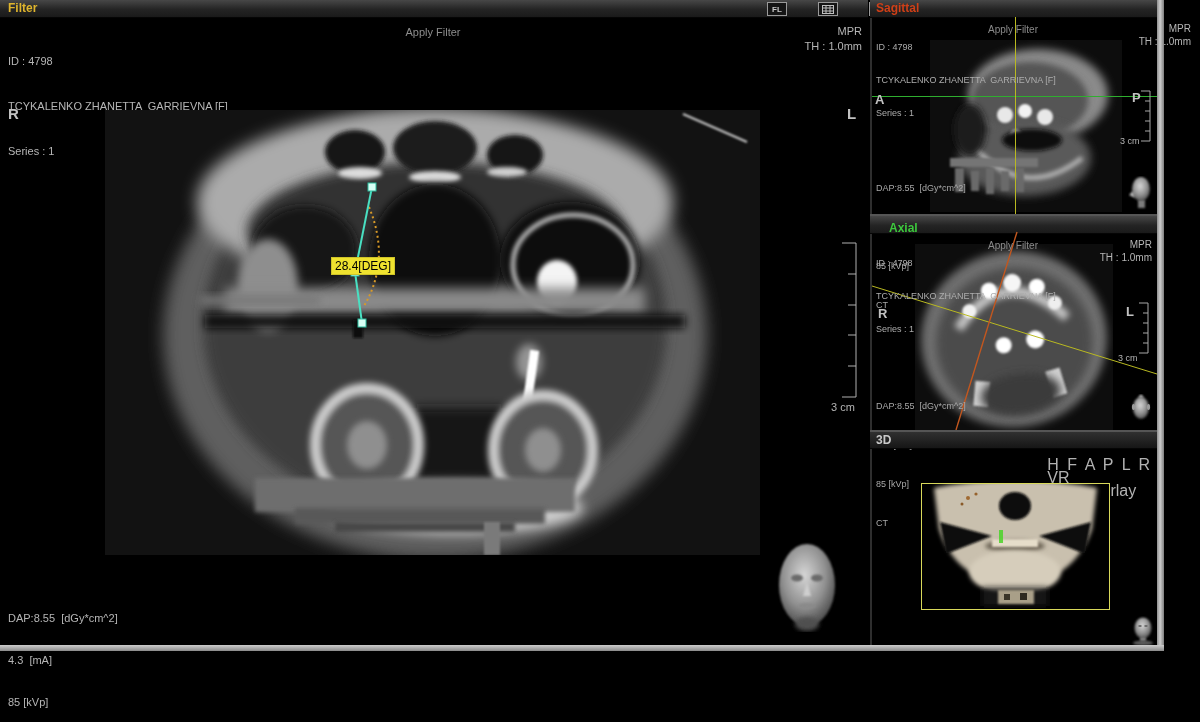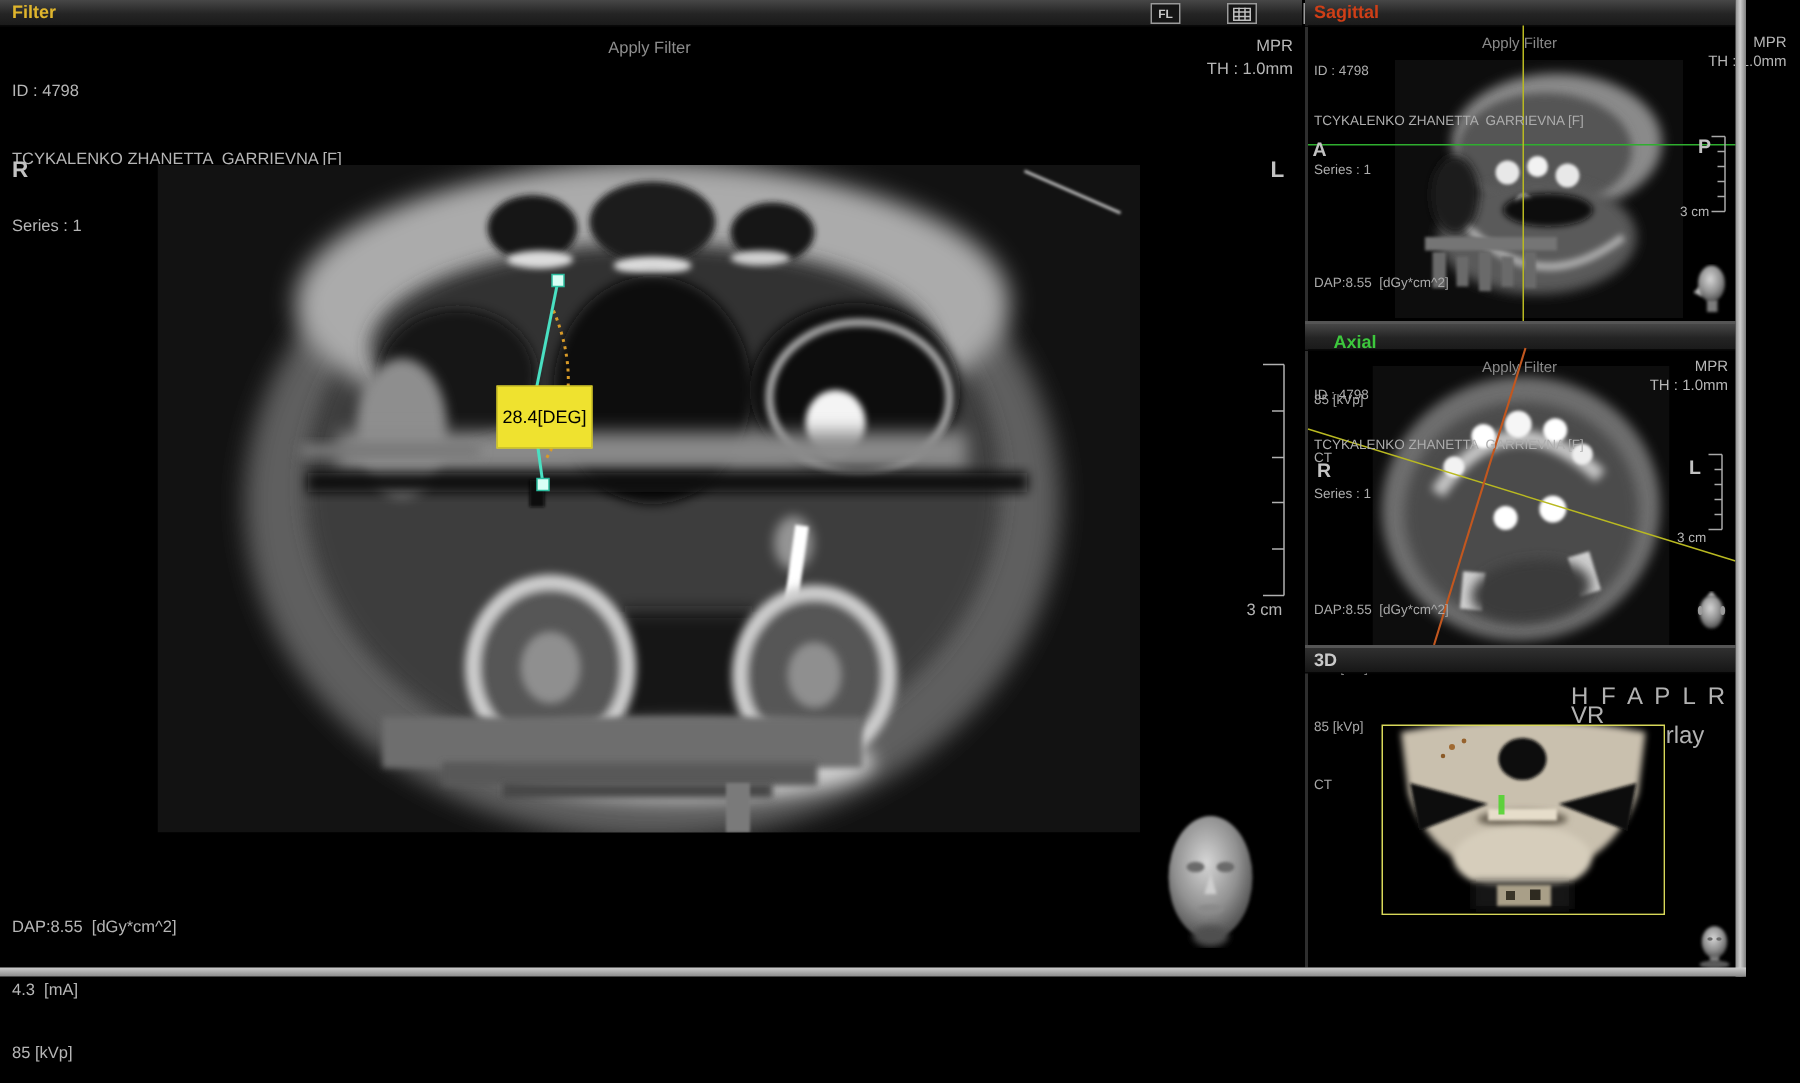--- a/index.html
+++ b/index.html
@@ -17,21 +17,21 @@
   .mpr{color:#b6b6b6;text-align:right;}
   .mpr-lg{font-size:11px;line-height:15px;}
   .mpr-sm{font-size:10px;line-height:13px;}
   .marker{color:#c2c2c2;font-weight:bold;}
   .mk-lg{font-size:15px;}
   .mk-sm{font-size:13px;}
   .scale-lbl{color:#b4b4b4;}
   .tool-btn{width:18px;height:12px;border:1px solid #9a9a9a;background:#151515;color:#c8c8c8;
             font-size:8px;font-weight:bold;display:flex;align-items:center;justify-content:center;margin-left:28px;}
   .toolgrp{display:flex;gap:3px;}
-  .angle-label{background:#efe22f;color:#000;font-size:12px;padding:12px 3px;line-height:16px;border:1px solid #cfc428;}
+  .angle-label{background:#efe22f;color:#000;font-size:12px;padding:0 3px;line-height:16px;border:1px solid #cfc428;}
   .ybox{border:1px solid #d8d85a;background:#000;}
   .vline{background:#b9b921;}
   .o-right{text-align:left;color:#b2b2b2;font-size:16px;line-height:13px;}
 </style>
 </head>
 <body>
 
 <svg width="0" height="0" style="position:absolute">
   <defs>
     <filter id="b1" x="-50%" y="-50%" width="200%" height="200%">

